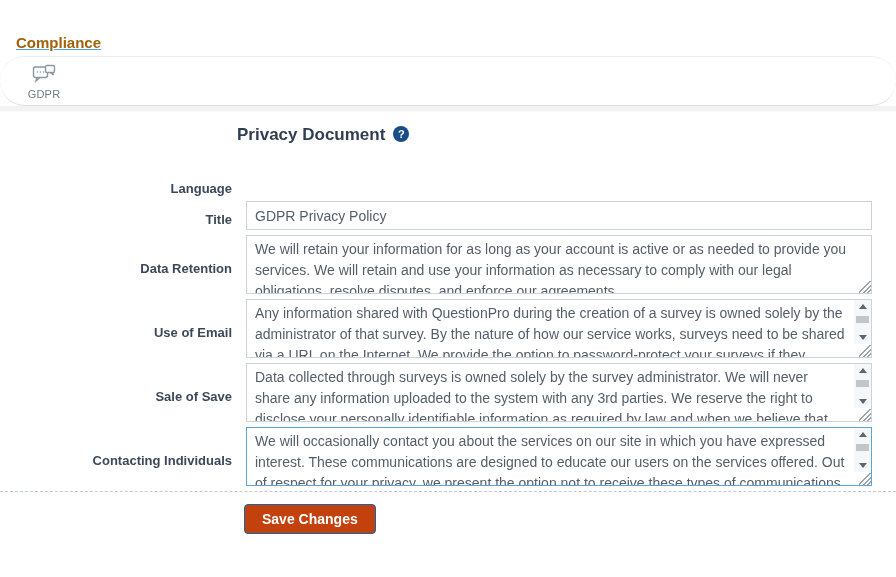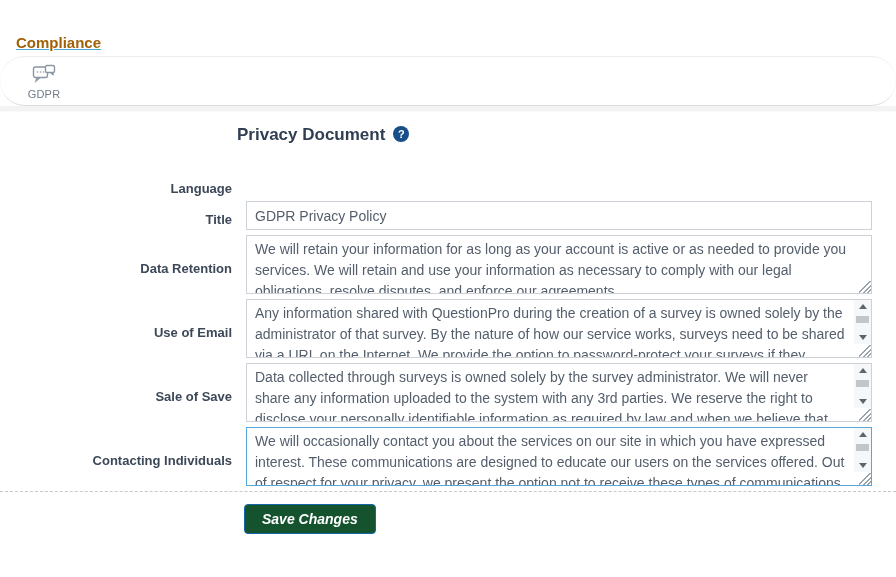--- a/index.html
+++ b/index.html
@@ -109,24 +109,23 @@
         transparent 64%, #9aa4ae 64%, #9aa4ae 71%, transparent 71%,
         transparent 83%, #9aa4ae 83%, #9aa4ae 90%, transparent 90%);
     cursor: nwse-resize;
   }
 
   .divider-dashed {
     border: 0; border-top: 1px dashed #c3c9d0; margin: 0 0 12px 0;
   }
   .save-btn {
     margin-left: 244px; height: 30px; padding: 0 17px;
-    background: #14532d; color: #fff; border: 1px solid #0f67a8;
+    background: #c2410c; color: #fff; border: 1px solid #0f67a8;
     border-radius: 4px; font-family: inherit; font-size: 14px; font-weight: 700;
     cursor: pointer;
-    font-style: italic;
   }
   svg.ticon-svg { stroke: #8b97a3; fill: none; stroke-width: 1.4; }
 </style>
 </head>
 <body>
 
 <div class="topnav">
   <span class="breadcrumb-link">Compliance</span>
 </div>
 

